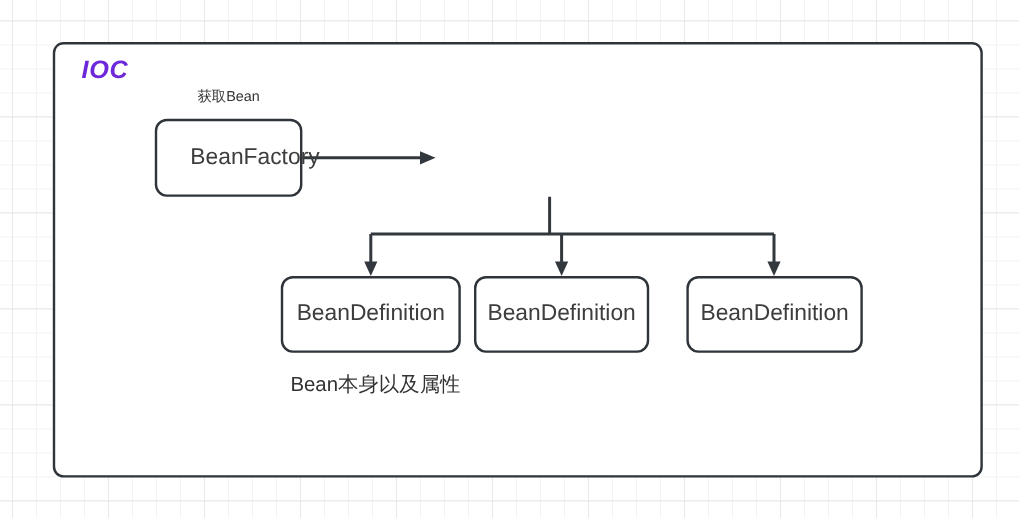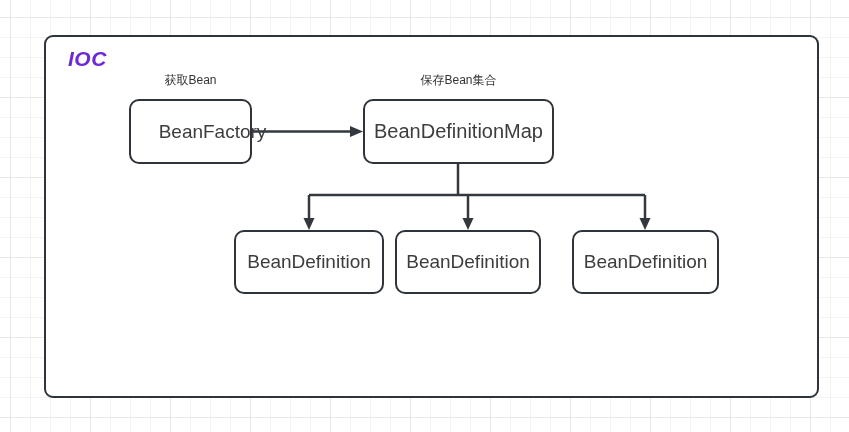--- a/index.html
+++ b/index.html
@@ -111,29 +111,26 @@
       </g>
 
       <g>
         <path d="M599,158 L599,182"></path>
         <polygon points="599,193 593.5,181 604.5,181" fill="#33383e" stroke="none"></polygon>
       </g>
     </g>
   </svg>
 
   <div class="caption caption-get-bean">获取Bean</div>
-  <div class="caption caption-save-bean">保存Bean集合</div>
+  <div class="caption caption-bean-attrs">Bean本身以及属性</div>
 
   <div class="node node-bean-factory">
     <span>BeanFactory</span>
   </div>
 
-  <div class="node node-bean-definition-map">
-    <span>BeanDefinitionMap</span>
-  </div>
 
   <div class="node node-bean-definition-1">
     <span>BeanDefinition</span>
   </div>
 
   <div class="node node-bean-definition-2">
     <span>BeanDefinition</span>
   </div>
 
   <div class="node node-bean-definition-3">

